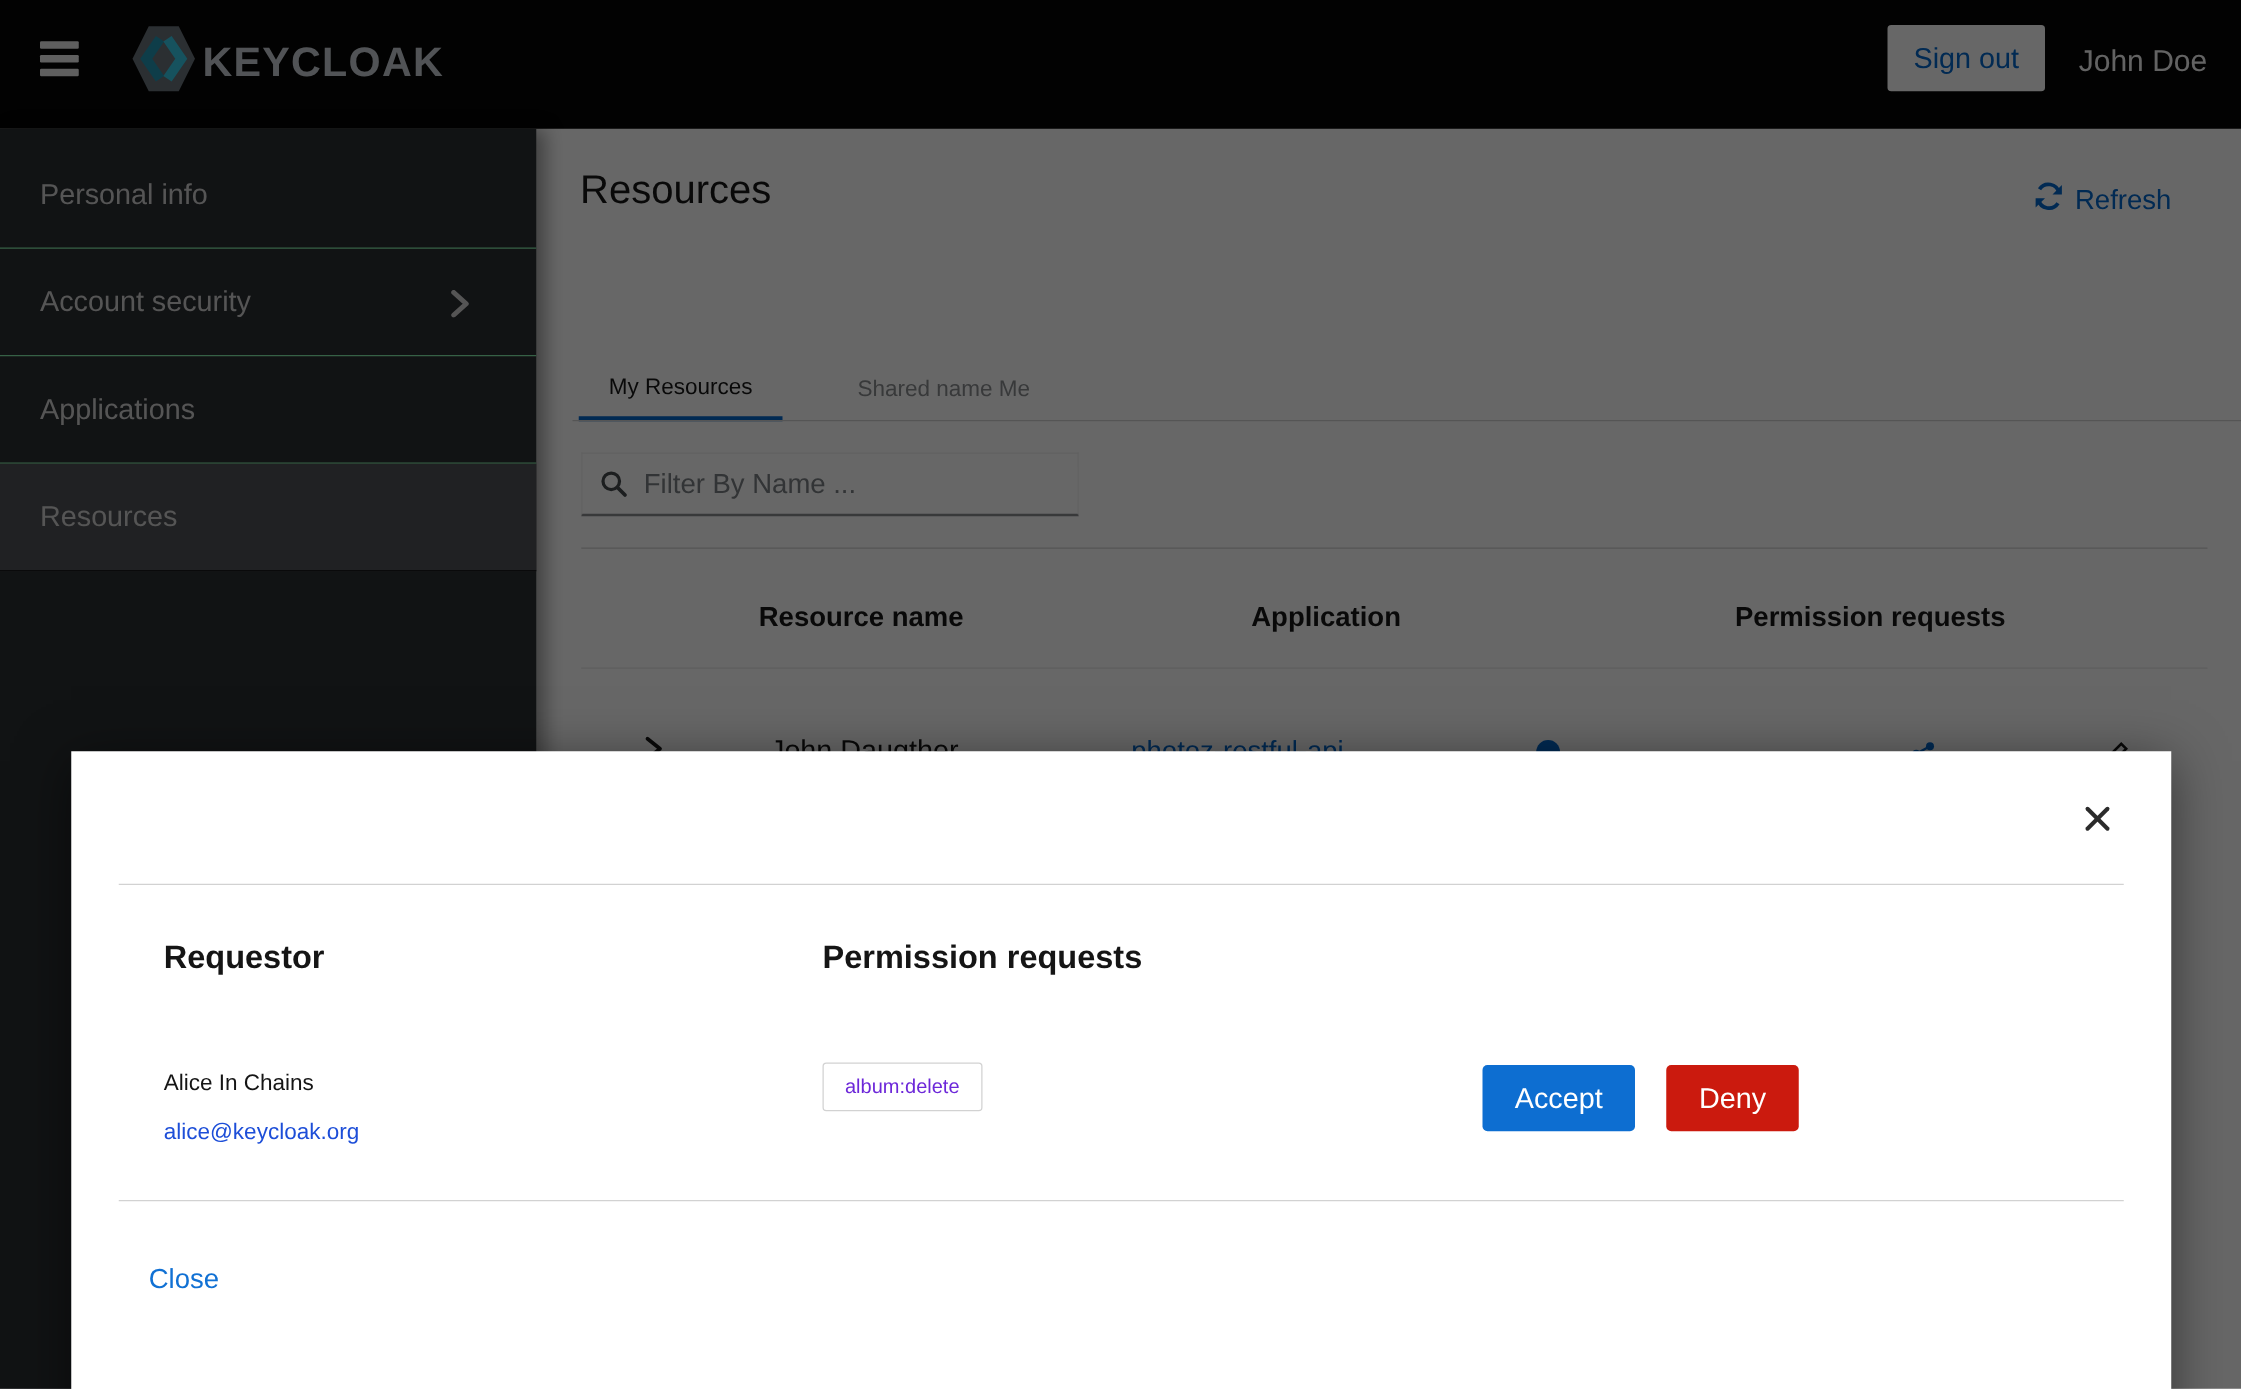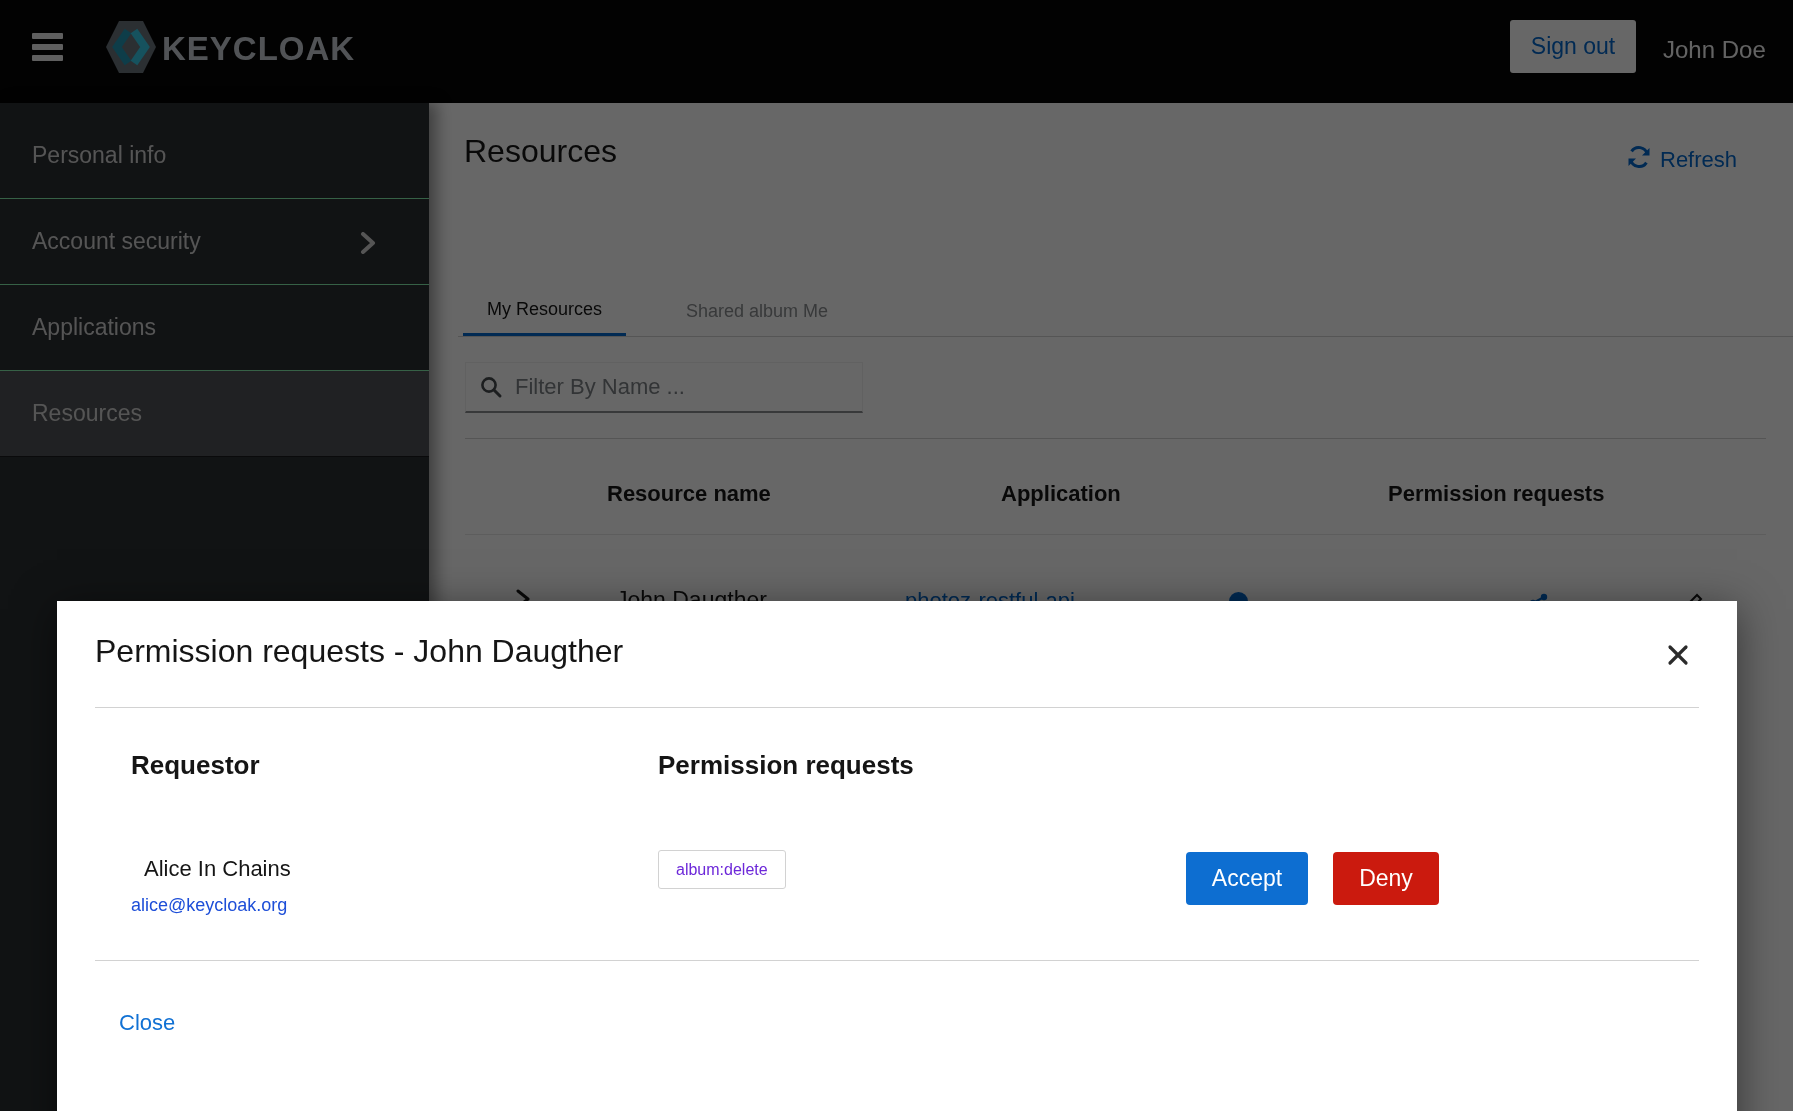--- a/index.html
+++ b/index.html
@@ -54,21 +54,21 @@
               background:rgba(1,1,1,0.60); z-index:5; }
 
   
   .modal { position:absolute; left:57px; top:601px; width:1680px; height:560px; background:#ffffff;
            z-index:10; box-shadow:0 8px 40px rgba(0,0,0,0.5); }
   .modal-title { position:absolute; left:38px; top:32px; font-size:32px; font-weight:500; color:#151515; }
   .modal-close { position:absolute; right:44px; top:40px; width:30px; height:30px; background:none;
                  border:none; cursor:pointer; }
   .modal-divider { position:absolute; left:38px; width:1604px; height:1px; background:#d2d2d2; }
   .m-col-h { position:absolute; top:149px; font-size:26px; font-weight:700; color:#151515; }
-  .requestor-name { position:absolute; left:87px; top:255px; font-size:22px; color:#151515; }
+  .requestor-name { position:absolute; left:74px; top:255px; font-size:18px; color:#151515; }
   .requestor-email { position:absolute; left:74px; top:294px; font-size:18px; color:#1d4ed8; }
   .perm-chip { position:absolute; left:601px; top:249px; height:39px; padding:0 17px; display:flex;
                align-items:center; border:1px solid #d2d2d2; border-radius:3px; background:#fff;
                font-size:16px; color:#6d28d9; }
   .btn { position:absolute; top:251px; height:53px; border:none; border-radius:4px; color:#fff;
          font-size:23px; cursor:pointer; font-family:"Liberation Sans", sans-serif; }
   .btn-accept { left:1129px; width:122px; background:#0d6ed1; }
   .btn-deny   { left:1276px; width:106px; background:#cb1a0e; }
   .modal-close-link { position:absolute; left:62px; top:409px; font-size:22px; color:#1171d4;
                       background:none; border:none; cursor:pointer; font-family:"Liberation Sans", sans-serif; }
@@ -128,21 +128,21 @@
         <polygon points="1.5,21 1.5,13.5 9,13.5" fill="#0066cc"></polygon>
       </svg>
     </span>
     <span>Refresh</span>
   </div>
 
   <div class="tab active" style="left:34px;">
     <span>My Resources</span>
   </div>
   <div class="tab inactive" style="left:233px;">
-    <span>Shared album Me</span>
+    <span>Shared name Me</span>
   </div>
   <div class="tabs-border"></div>
 
   <div class="filter-box">
     <span class="search-ic">
       <svg width="24" height="24" viewBox="0 0 24 24">
         <circle cx="10" cy="10" r="6.6" fill="none" stroke="#45494d" stroke-width="2.6"></circle>
         <line x1="15" y1="15" x2="21" y2="21" stroke="#45494d" stroke-width="3" stroke-linecap="round"></line>
       </svg>
     </span>
@@ -177,21 +177,20 @@
       <svg width="20" height="20" viewBox="0 0 20 20">
         <path d="M2 18 L4 12 L14 2 L18 6 L8 16 Z" fill="none" stroke="#151515" stroke-width="2"></path>
       </svg>
     </span>
   </div>
 </main>
 
 <div class="backdrop"></div>
 
 <section class="modal">
-  <h2 class="modal-title">Permission requests - John Daugther</h2>
   <button class="modal-close">
     <svg width="22" height="22" viewBox="0 0 22 22">
       <line x1="3" y1="3" x2="19" y2="19" stroke="#2b2b2b" stroke-width="3.2" stroke-linecap="round"></line>
       <line x1="19" y1="3" x2="3" y2="19" stroke="#2b2b2b" stroke-width="3.2" stroke-linecap="round"></line>
     </svg>
   </button>
   <div class="modal-divider" style="top:106px;"></div>
 
   <span class="m-col-h" style="left:74px;">Requestor</span>
   <span class="m-col-h" style="left:601px;">Permission requests</span>

